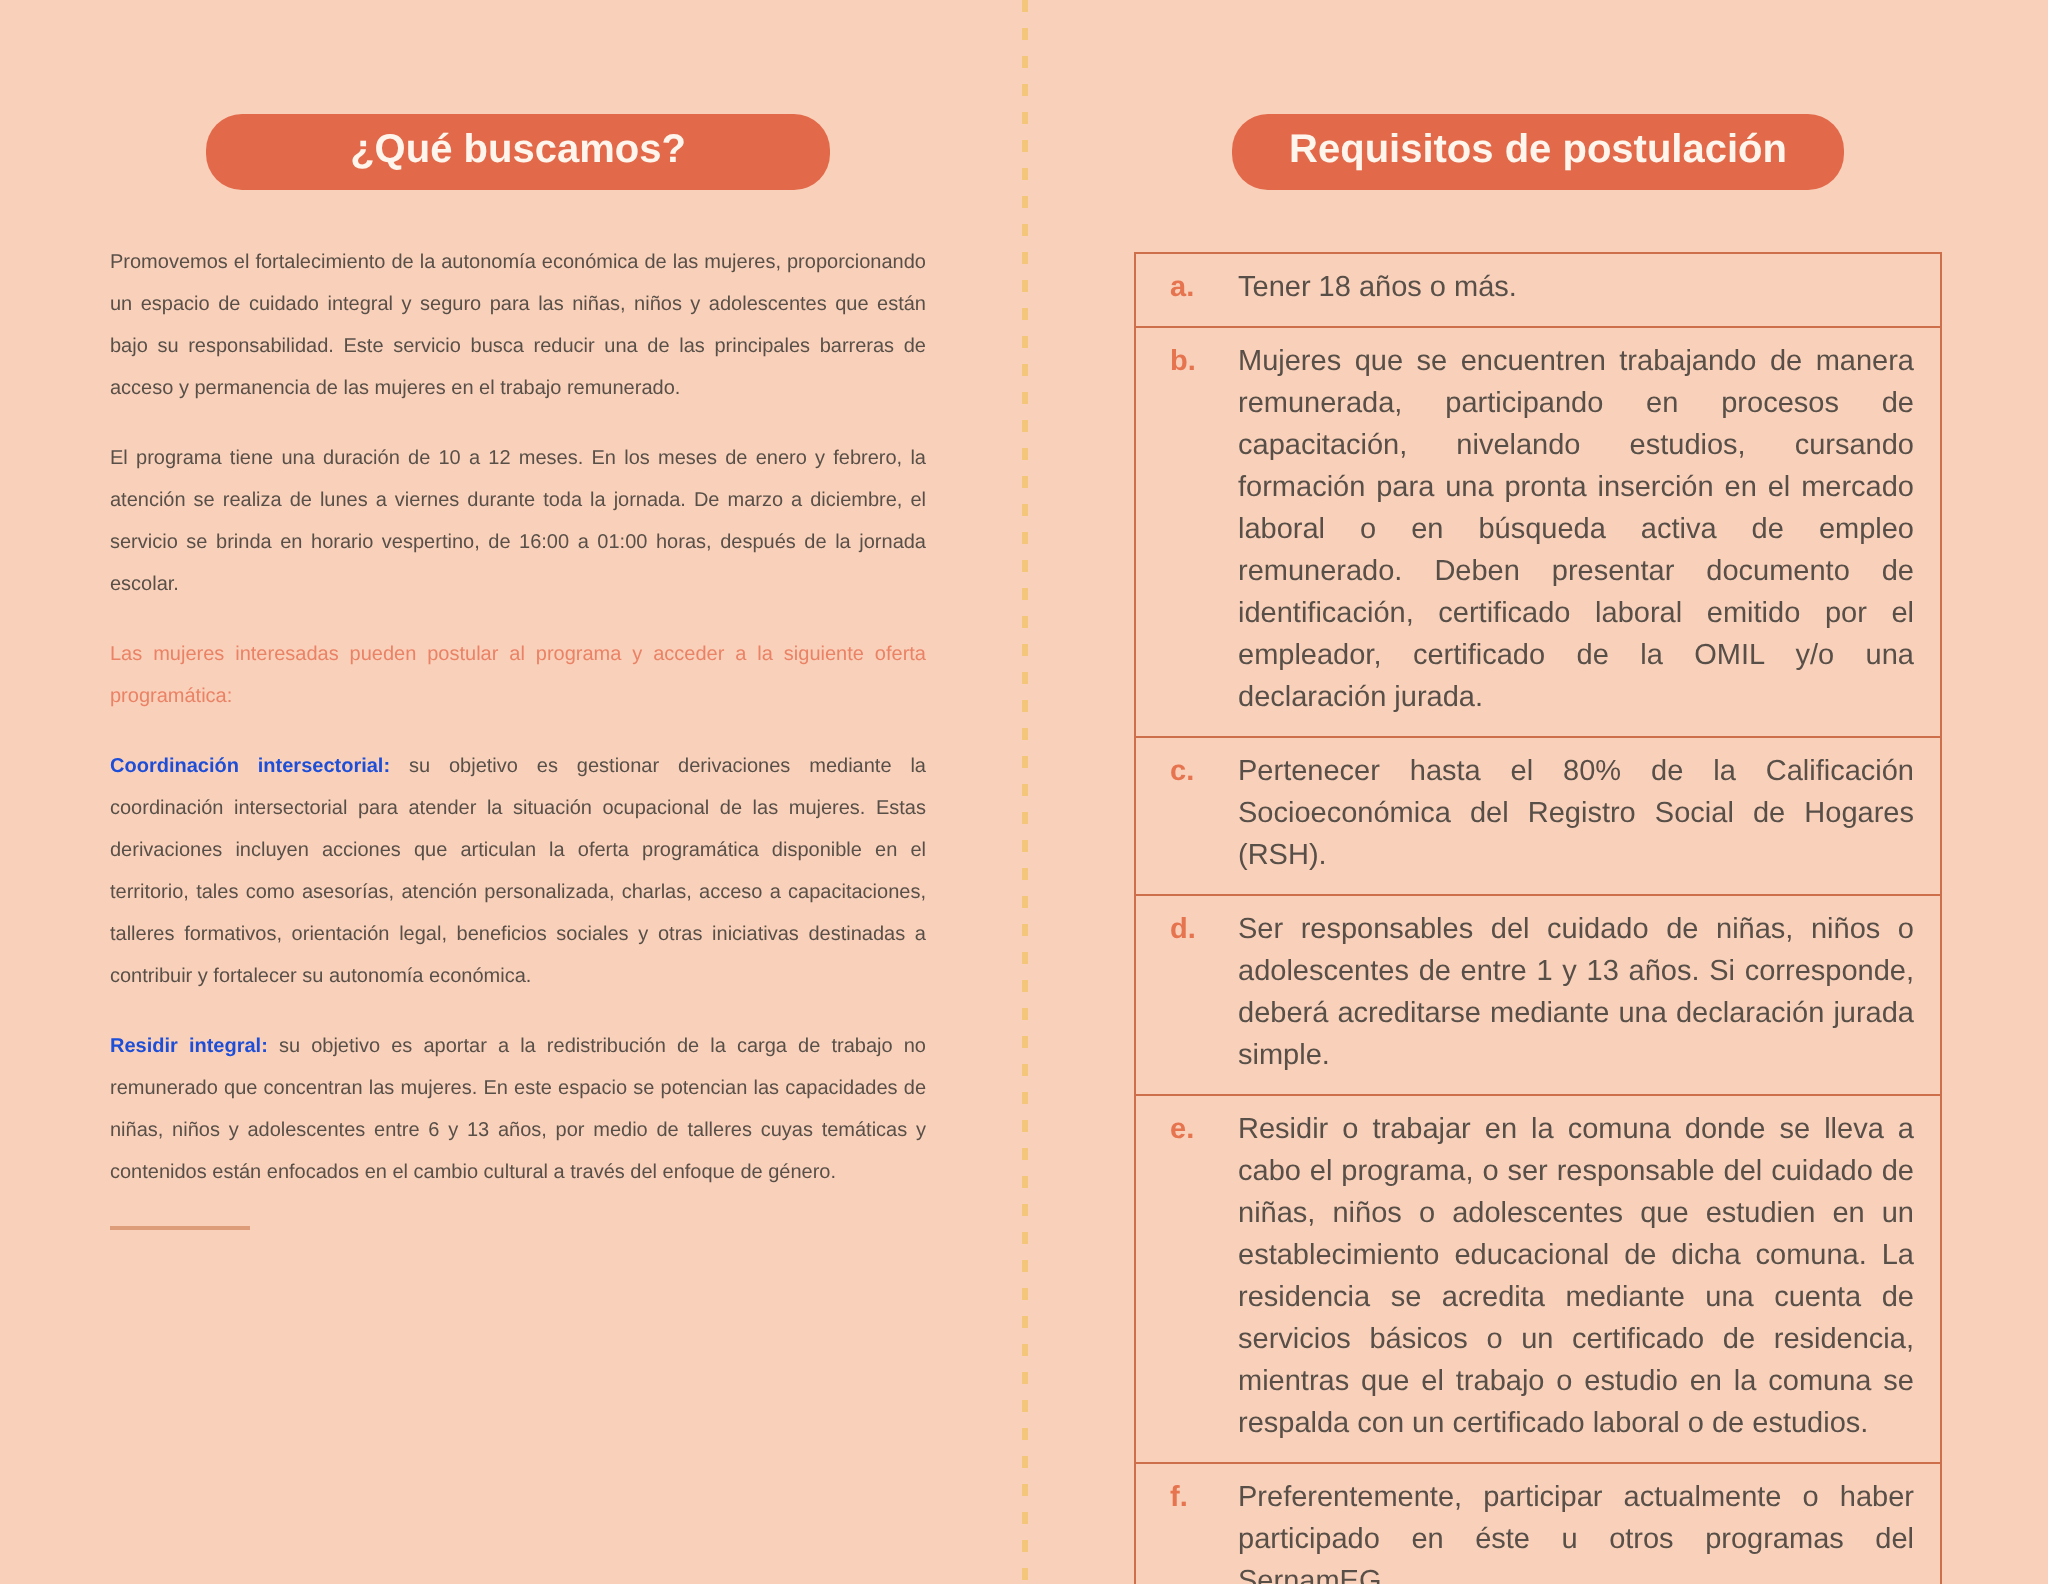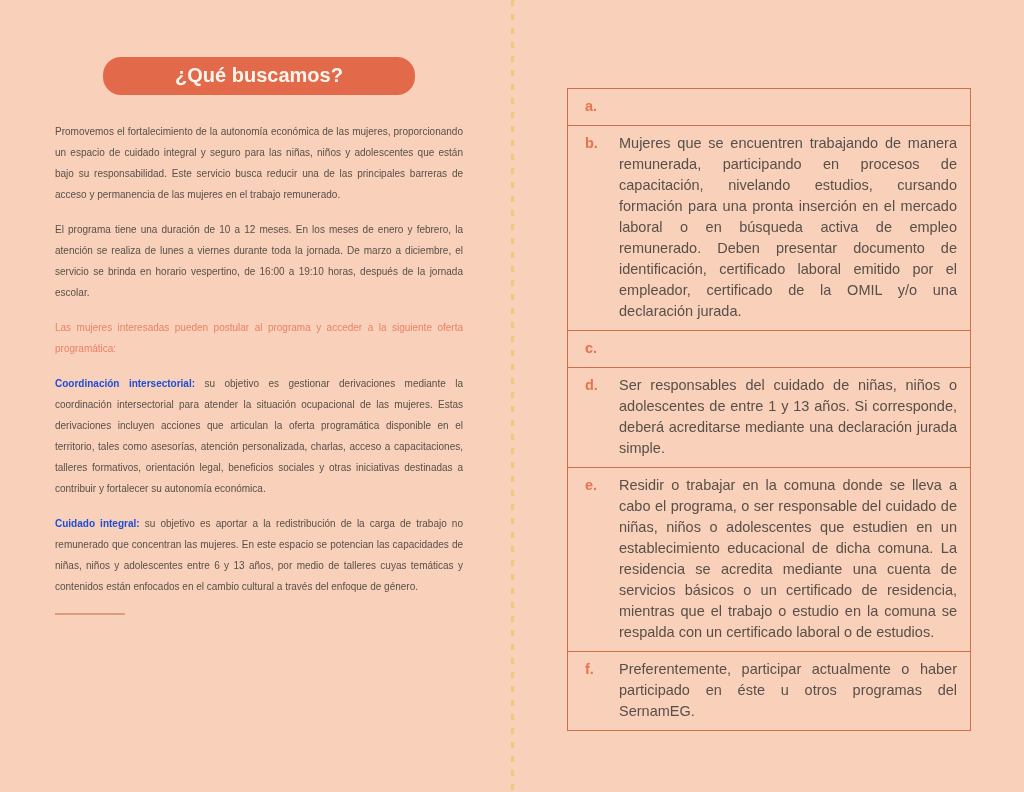--- a/index.html
+++ b/index.html
@@ -75,40 +75,45 @@
 <body>
 
 <div class="center-divider"></div>
 
 <section class="col col-left">
   <div class="pill">
     <span>¿Qué buscamos?</span>
   </div>
   <div class="copy">
     <p>Promovemos el fortalecimiento de la autonomía económica de las mujeres, proporcionando un espacio de cuidado integral y seguro para las niñas, niños y adolescentes que están bajo su responsabilidad. Este servicio busca reducir una de las principales barreras de acceso y permanencia de las mujeres en el trabajo remunerado.</p>
-    <p>El programa tiene una duración de 10 a 12 meses. En los meses de enero y febrero, la atención se realiza de lunes a viernes durante toda la jornada. De marzo a diciembre, el servicio se brinda en horario vespertino, de 16:00 a 19:10 horas, después de la jornada escolar.</p>
+    <p>El programa tiene una duración de 10 a 12 meses. En los meses de enero y febrero, la atención se realiza de lunes a viernes durante toda la jornada. De marzo a diciembre, el servicio se brinda en horario vespertino, de 16:00 a 01:00 horas, después de la jornada escolar.</p>
     <p class="highlight">Las mujeres interesadas pueden postular al programa y acceder a la siguiente oferta programática:</p>
     <p><strong class="sec-title">Coordinación intersectorial:</strong> <span>su objetivo es gestionar derivaciones mediante la coordinación intersectorial para atender la situación ocupacional de las mujeres. Estas derivaciones incluyen acciones que articulan la oferta programática disponible en el territorio, tales como asesorías, atención personalizada, charlas, acceso a capacitaciones, talleres formativos, orientación legal, beneficios sociales y otras iniciativas destinadas a contribuir y fortalecer su autonomía económica.</span></p>
-    <p><strong class="sec-title">Cuidado integral:</strong> <span>su objetivo es aportar a la redistribución de la carga de trabajo no remunerado que concentran las mujeres. En este espacio se potencian las capacidades de niñas, niños y adolescentes entre 6 y 13 años, por medio de talleres cuyas temáticas y contenidos están enfocados en el cambio cultural a través del enfoque de género.</span></p>
+    <p><strong class="sec-title">Residir integral:</strong> <span>su objetivo es aportar a la redistribución de la carga de trabajo no remunerado que concentran las mujeres. En este espacio se potencian las capacidades de niñas, niños y adolescentes entre 6 y 13 años, por medio de talleres cuyas temáticas y contenidos están enfocados en el cambio cultural a través del enfoque de género.</span></p>
     <div class="note-divider"></div>
 
   </div>
 </section>
 
 <section class="col col-right">
+  <div class="pill">
+    <span>Requisitos de postulación</span>
+  </div>
   <div class="req-box">
     <div class="req-row">
       <span class="req-letter">a.</span>
+      <span class="req-text">Tener 18 años o más.</span>
     </div>
     <div class="req-row">
       <span class="req-letter">b.</span>
       <span class="req-text">Mujeres que se encuentren trabajando de manera remunerada, participando en procesos de capacitación, nivelando estudios, cursando formación para una pronta inserción en el mercado laboral o en búsqueda activa de empleo remunerado. Deben presentar documento de identificación, certificado laboral emitido por el empleador, certificado de la OMIL y/o una declaración jurada.</span>
     </div>
     <div class="req-row">
       <span class="req-letter">c.</span>
+      <span class="req-text">Pertenecer hasta el 80% de la Calificación Socioeconómica del Registro Social de Hogares (RSH).</span>
     </div>
     <div class="req-row">
       <span class="req-letter">d.</span>
       <span class="req-text">Ser responsables del cuidado de niñas, niños o adolescentes de entre 1 y 13 años. Si corresponde, deberá acreditarse mediante una declaración jurada simple.</span>
     </div>
     <div class="req-row">
       <span class="req-letter">e.</span>
       <span class="req-text">Residir o trabajar en la comuna donde se lleva a cabo el programa, o ser responsable del cuidado de niñas, niños o adolescentes que estudien en un establecimiento educacional de dicha comuna. La residencia se acredita mediante una cuenta de servicios básicos o un certificado de residencia, mientras que el trabajo o estudio en la comuna se respalda con un certificado laboral o de estudios.</span>
     </div>
     <div class="req-row">

